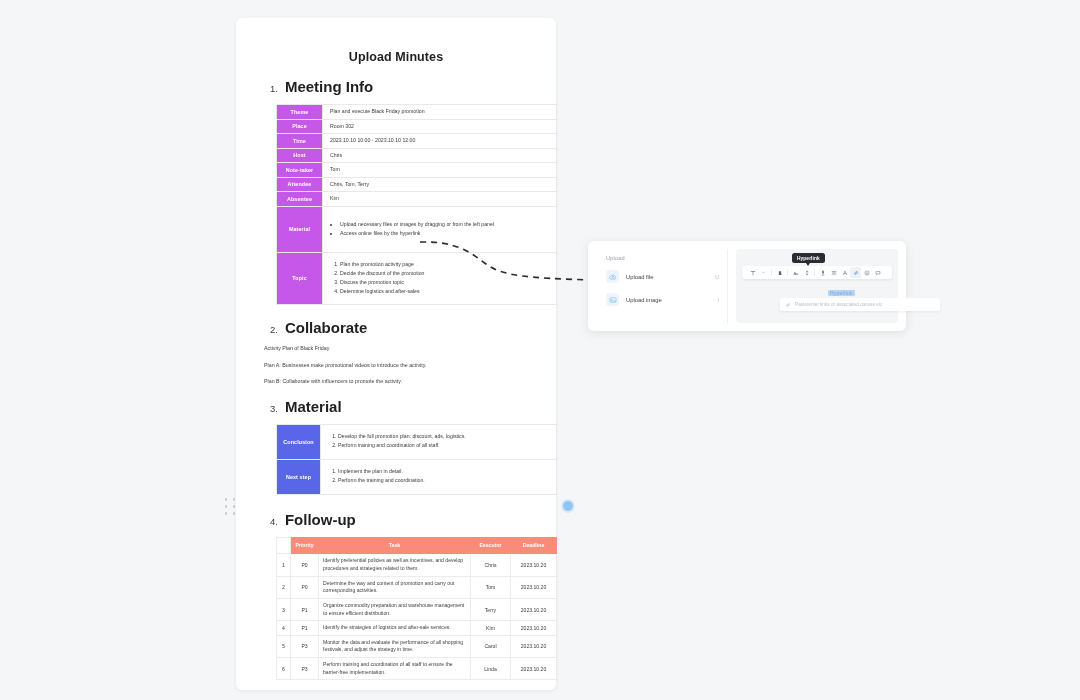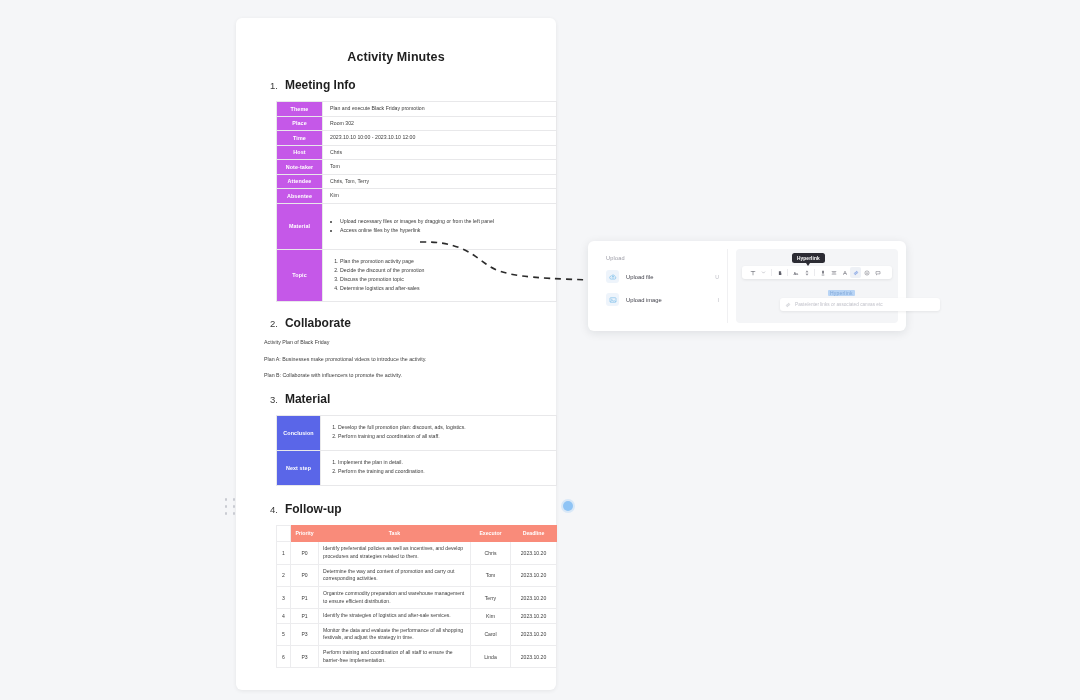--- a/index.html
+++ b/index.html
@@ -31,21 +31,21 @@
     letter-spacing:.1px;
     margin:10px 0 14px 0;
   }
 
   .sec-head {
     display:flex; align-items:baseline;
     gap:7px;
     margin:0 0 9px 14px;
   }
   .sec-num { font-size:9.5px; color:#3a3a3a; }
-  .sec-title { font-size:12px; font-weight:bold; color:#1f1f1f; }
+  .sec-title { font-size:15px; font-weight:bold; color:#1f1f1f; }
 
   
   table.doc-tbl {
     border-collapse:collapse;
     width:281px;
     margin:0 0 0 20px;
     table-layout:fixed;
   }
   table.doc-tbl td {
     border:1px solid #e8e8ea;
@@ -229,21 +229,21 @@
   }
   #link-placeholder { font-size:4.7px; color:#c0c1c9; white-space:nowrap; overflow:hidden; }
 
   svg { display:block; }
 </style>
 </head>
 <body>
 
 <div id="doc-page">
 
-  <div id="doc-title">Activity Minutes</div>
+  <div id="doc-title">Upload Minutes</div>
 
   <div class="sec-head">
     <span class="sec-num">1.</span>
     <span class="sec-title">Meeting Info</span>
   </div>
 
   <table class="doc-tbl" id="info-table">
     <colgroup>
         <col class="c1">
         <col>

